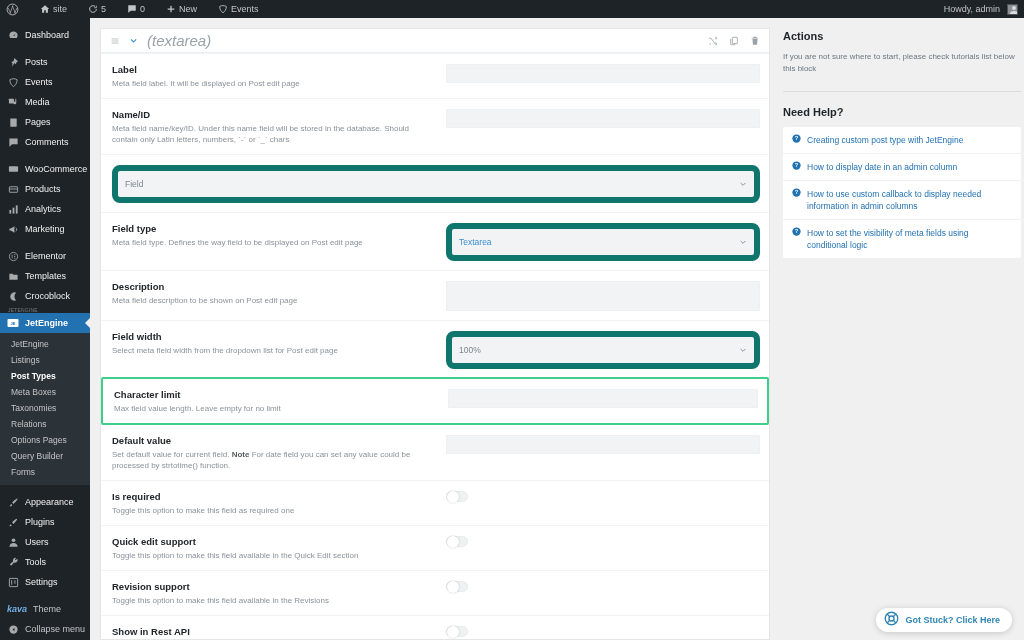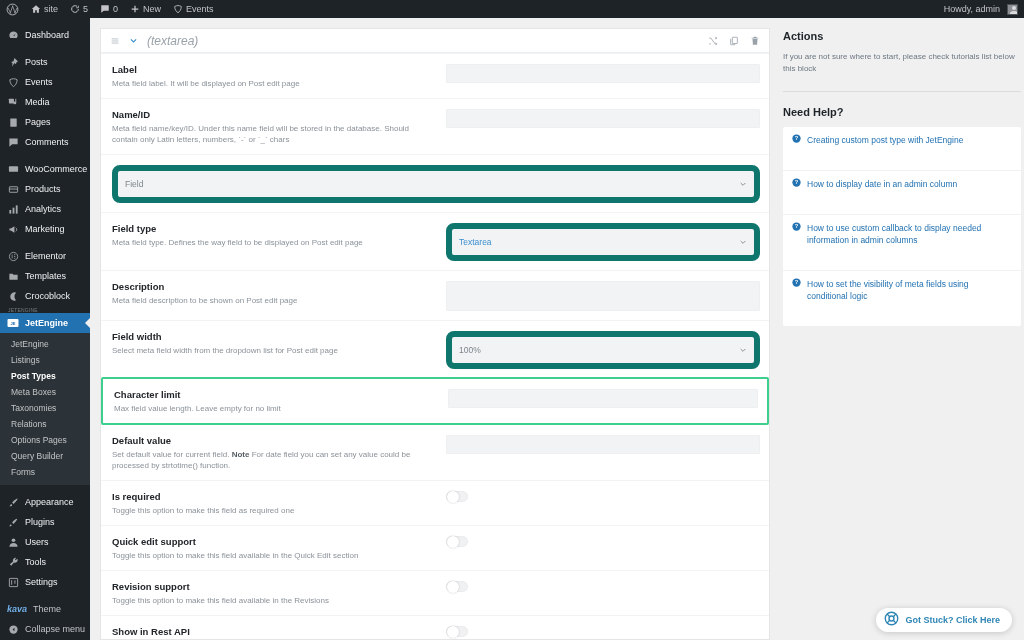--- a/index.html
+++ b/index.html
@@ -12,20 +12,21 @@
 
   
   #adminbar {
     position: absolute; top: 0; left: 0;
     width: 1024px; height: 18px;
     background: #1d2327;
     color: #c3c4c7;
     display: flex; align-items: center;
     font-size: 9px;
     z-index: 50;
+    gap: 9px;
   }
   .ab-item {
     display: flex; align-items: center; gap: 3px;
     height: 18px; padding: 0 6px;
     color: #c3c4c7; white-space: nowrap;
   }
   .ab-item svg { display: block; }
   .ab-spacer { flex: 1; }
   .ab-avatar {
     width: 11px; height: 11px; background: #8c8f94;
@@ -109,21 +110,21 @@
   }
   .panel-head {
     display: flex; align-items: center;
     height: 24px; padding: 0 9px;
     border-bottom: 1px solid #eceff1;
     gap: 9px;
   }
   .ph-drag { color: #b0b8bf; cursor: move; line-height: 0; }
   .ph-chevron { color: #3a8fd0; line-height: 0; cursor: pointer; }
   .ph-title {
-    font-size: 12px; color: #9aa2a9; font-style: italic;
+    font-size: 15px; color: #9aa2a9; font-style: italic;
     flex: 1;
   }
   .ph-actions { display: flex; align-items: center; gap: 11px; }
   .ph-actions .ico { color: #9aa2a9; line-height: 0; cursor: pointer; }
 
   .row {
     display: flex; align-items: flex-start;
     padding: 9px 9px 9px 11px;
     border-top: 1px solid #f1f3f4;
     min-height: 45px;
@@ -195,21 +196,21 @@
     border: none; border-radius: 2px;
     display: flex; align-items: center; justify-content: center; gap: 7px;
     font-size: 10px; font-weight: bold; cursor: pointer;
     font-family: "Liberation Sans", sans-serif;
   }
   .btn-primary .save-ico { line-height: 0; }
   .rc-divider { height: 1px; background: #dcdcde; margin: 17px 0 14px; }
   .help-card { background: #fff; border-radius: 2px; }
   .help-item {
     display: flex; align-items: flex-start; gap: 6px;
-    padding: 7px 10px 24px 9px;
+    padding: 7px 10px 7px 9px;
     border-bottom: 1px solid #f0f1f2;
   }
   .help-item:last-child { border-bottom: none; }
   .help-q { flex: none; line-height: 0; margin-top: 0px; }
   .help-text {
     font-size: 8.5px; color: #2271b1; line-height: 12px; cursor: pointer;
   }
 
   
   #chat-widget {

